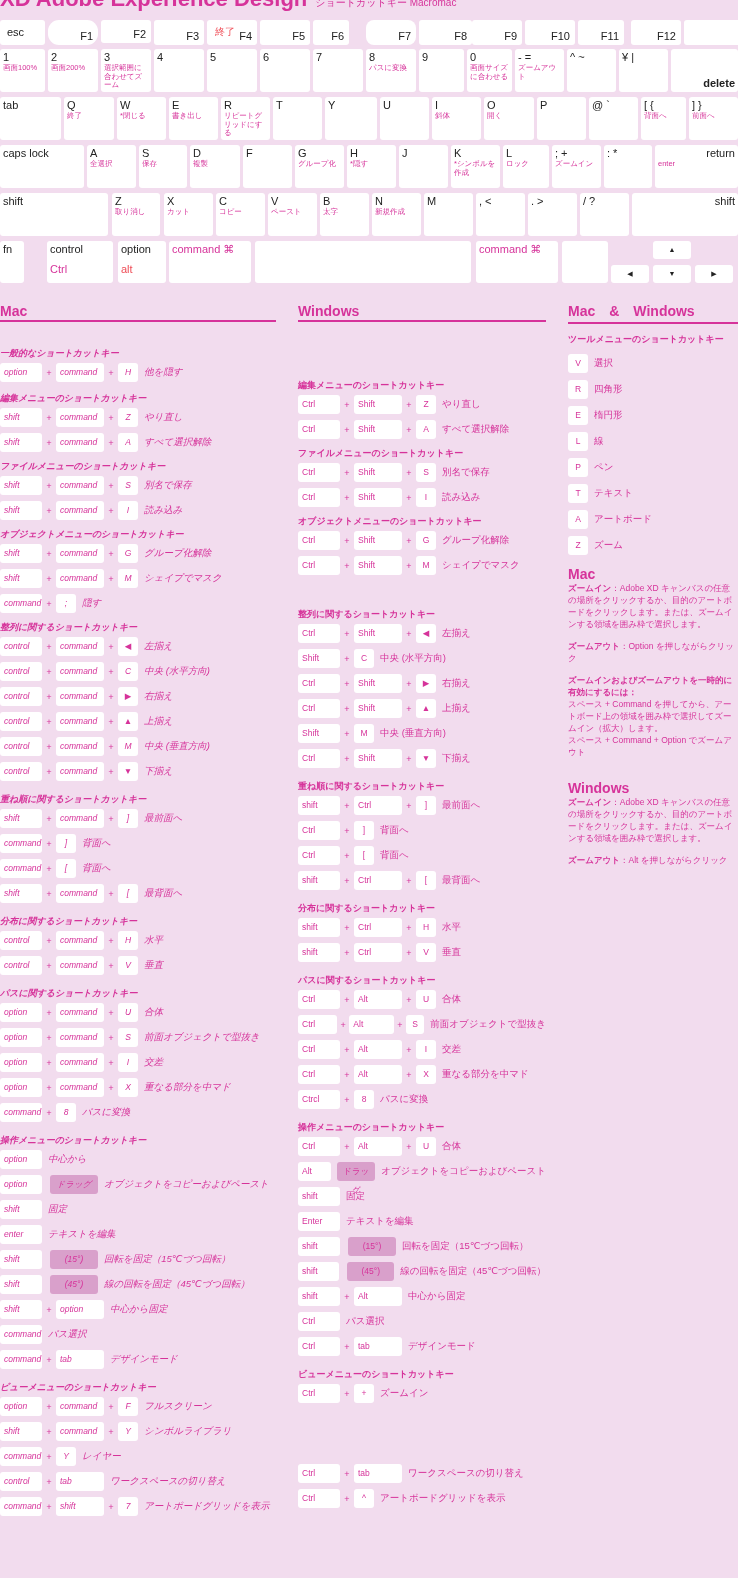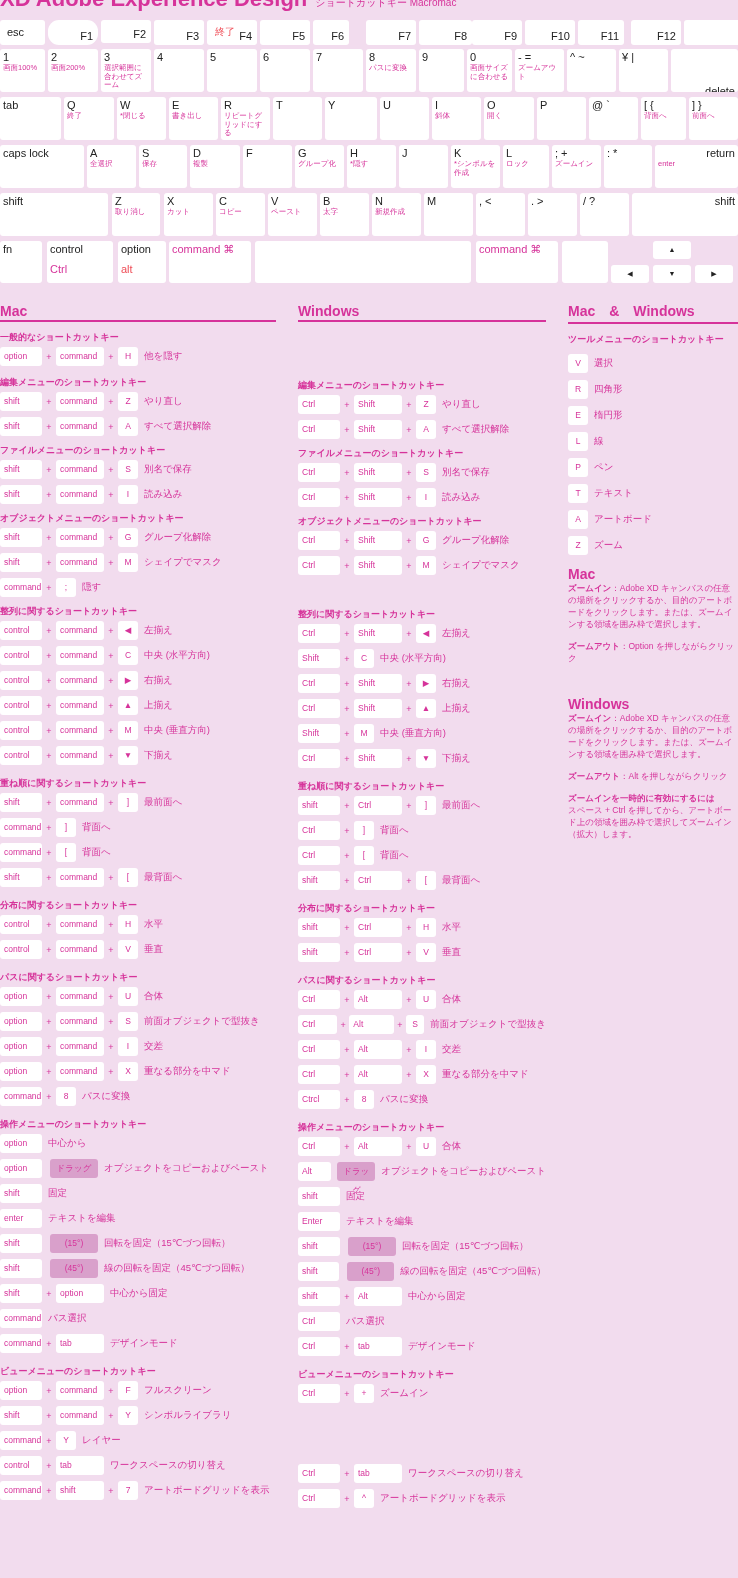--- a/index.html
+++ b/index.html
@@ -55,21 +55,21 @@
     <div class="key fn" style="left: 207px; top: 0px; width: 50px; height: 25px;">
       <span class="main">F4</span>
       <span class="red" style="position: absolute; left: 8px; top: 5px; font-size: 10px; color: rgb(239, 77, 87);">終了</span>
     </div>
     <div class="key fn" style="left: 260px; top: 0px; width: 50px; height: 25px;">
       <span class="main">F5</span>
     </div>
     <div class="key fn" style="left: 313px; top: 0px; width: 36px; height: 25px;">
       <span class="main">F6</span>
     </div>
-    <div class="key fn" style="left: 366px; top: 0px; width: 50px; height: 25px;">
+    <div class="key fn" style="left: 366px; top: 0px; width: 50px; height: 25px; border-radius: 8px;">
       <span class="main">F7</span>
     </div>
     <div class="key fn" style="left: 419px; top: 0px; width: 53px; height: 25px;">
       <span class="main">F8</span>
     </div>
     <div class="key fn" style="left: 472px; top: 0px; width: 50px; height: 25px;">
       <span class="main">F9</span>
     </div>
     <div class="key fn" style="left: 525px; top: 0px; width: 50px; height: 25px;">
       <span class="main">F10</span>
@@ -122,21 +122,21 @@
       <span class="main">- =</span>
       <span class="sub">ズームアウト</span>
     </div>
     <div class="key" style="left: 567px; top: 29px; width: 49px; height: 43px;">
       <span class="main">^ ~</span>
     </div>
     <div class="key" style="left: 619px; top: 29px; width: 49px; height: 43px;">
       <span class="main">¥ |</span>
     </div>
     <div class="key right" style="left: 671px; top: 29px; width: 67px; height: 43px;">
-      <span class="main" style="margin-top: 34px;">delete</span>
+      <span class="main" style="margin-top: 26px; font-weight: bold;">delete</span>
     </div>
     <div class="key" style="left: 0px; top: 77px; width: 61px; height: 43px;">
       <span class="main">tab</span>
     </div>
     <div class="key" style="left: 64px; top: 77px; width: 50px; height: 43px;">
       <span class="main">Q</span>
       <span class="sub">終了</span>
     </div>
     <div class="key" style="left: 117px; top: 77px; width: 49px; height: 43px;">
       <span class="main">W</span>
@@ -264,21 +264,21 @@
     </div>
     <div class="key" style="left: 528px; top: 173px; width: 49px; height: 43px;">
       <span class="main">. &gt;</span>
     </div>
     <div class="key" style="left: 580px; top: 173px; width: 49px; height: 43px;">
       <span class="main">/ ?</span>
     </div>
     <div class="key right" style="left: 632px; top: 173px; width: 106px; height: 43px;">
       <span class="main">shift</span>
     </div>
-    <div class="key" style="left: 0px; top: 221px; width: 42px; height: 42px;">
+    <div class="key" style="left: 0px; top: 221px; width: 24px; height: 42px;">
       <span class="main">fn</span>
     </div>
     <div class="key" style="left: 47px; top: 221px; width: 66px; height: 42px;">
       <span class="main">control</span>
       <span class="sub" style="display: block; font-size: 11px; margin-top: 10px; color: rgb(214, 51, 154);">Ctrl</span>
     </div>
     <div class="key" style="left: 118px; top: 221px; width: 48px; height: 42px;">
       <span class="main">option</span>
       <span class="sub" style="display: block; font-size: 11px; margin-top: 10px; color: rgb(239, 77, 87);">alt</span>
     </div>
@@ -295,21 +295,21 @@
       <span class="main"></span>
     </div>
     <div class="key" style="left: 653px; top: 221px; width: 38px; height: 18px; text-align: center; font-size: 7px; line-height: 14px; color: rgb(34, 34, 34);">▲</div>
     <div class="key" style="left: 611px; top: 245px; width: 38px; height: 18px; text-align: center; font-size: 7px; line-height: 14px; color: rgb(34, 34, 34);">◀</div>
     <div class="key" style="left: 653px; top: 245px; width: 38px; height: 18px; text-align: center; font-size: 7px; line-height: 14px; color: rgb(34, 34, 34);">▼</div>
     <div class="key" style="left: 695px; top: 245px; width: 38px; height: 18px; text-align: center; font-size: 7px; line-height: 14px; color: rgb(34, 34, 34);">▶</div>
   </div>
 
 <div class="col" id="mac-col" style="left:0;top:303px;width:276px;">
   <div class="col-h">Mac</div>
-  <div id="mac-list" style="margin-top:8px;">
+  <div id="mac-list" style="margin-top:24px;font-style:italic;">
       <div style="margin-top: 0px;">
         <div class="sec-h">一般的なショートカットキー</div>
         <div class="row">
           <span class="k w1">option</span>
           <span class="plus">+</span>
           <span class="k w2">command</span>
           <span class="plus">+</span>
           <span class="k w3">H</span>
           <span class="desc">他を隠す</span>
         </div>
@@ -922,19 +922,19 @@
       <div class="tool-row">
         <span class="k w3">Z</span>
         <span class="desc">ズーム</span>
       </div>
     </div>
   <div style="margin-top:8px;font-size:14px;font-weight:bold;">Mac</div>
   <div class="para"><b>ズームイン</b><span>：Adobe XD キャンバスの任意の場所をクリックするか、目的のアートボードをクリックします。または、ズームインする領域を囲み枠で選択します。</span></div>
   <div class="sp"></div>
   <div class="para"><b>ズームアウト</b><span>：Option を押しながらクリック</span></div>
   <div class="sp"></div>
+  <div class="para"><b>ズームインおよびズームアウトを一時的に有効にするには：</b><br><span>スペース + Command を押してから、アートボード上の領域を囲み枠で選択してズームイン（拡大）します。</span><br><span>スペース + Command + Option でズームアウト</span></div>
   <div style="margin-top:22px;font-size:14px;font-weight:bold;">Windows</div>
   <div class="para"><b>ズームイン</b><span>：Adobe XD キャンバスの任意の場所をクリックするか、目的のアートボードをクリックします。または、ズームインする領域を囲み枠で選択します。</span></div>
   <div class="sp"></div>
   <div class="para"><b>ズームアウト</b><span>：Alt を押しながらクリック</span></div>
   <div class="sp"></div>
-  <div class="para"><b>ズームインを一時的に有効にするには</b><br><span>スペース + Ctrl を押してから、アートボード上の領域を囲み枠で選択してズームイン（拡大）します。</span></div>
 </div>
 
 </body></html>

